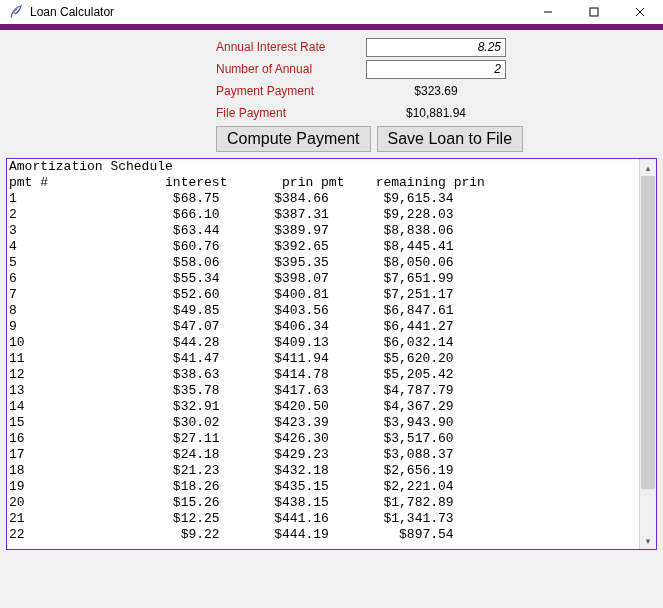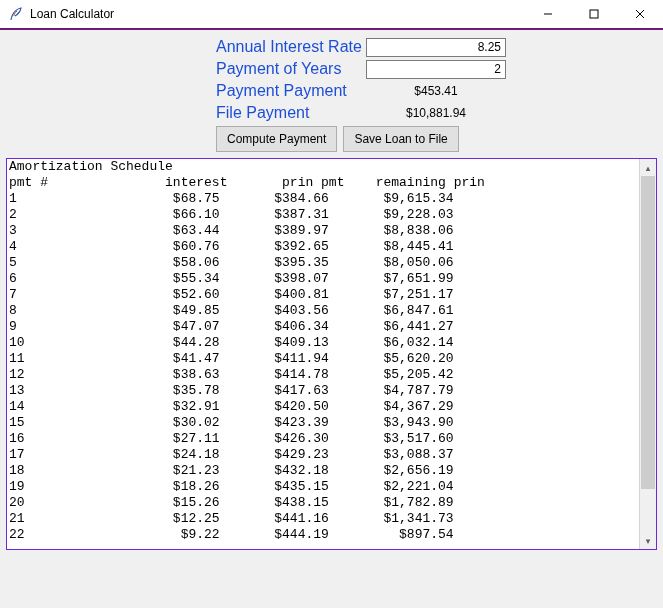--- a/index.html
+++ b/index.html
@@ -9,21 +9,21 @@
     font-size: 12px;
     background: #f0f0f0;
     width: 663px; height: 608px;
     overflow: hidden;
   }
   .titlebar {
     height: 30px;
     background: #ffffff;
     display: flex;
     align-items: center;
-    border-bottom: 2px solid #701a75;
+    border-bottom: 6px solid #701a75;
   }
   .titlebar .feather {
     width: 16px; height: 16px;
     margin: 0 6px 0 8px;
     display: inline-flex;
     align-items: center; justify-content: center;
   }
   .titlebar .title {
     flex: 0 0 auto;
     font-size: 12px;
@@ -49,49 +49,50 @@
     margin-left: 210px;
     width: 340px;
   }
   .row {
     display: flex;
     align-items: center;
     height: 22px;
   }
   .row .lbl {
     width: 150px;
-    font-size: 16px;
-    color: #1d4ed8;
+    font-size: 12px;
+    color: #b91c1c;
   }
   .row .field {
     width: 140px;
     height: 19px;
     border: 1px solid #7a7a7a;
     background: #fff;
     font-size: 12px;
     text-align: right;
     padding: 1px 4px;
     font-family: "Segoe UI", Tahoma, sans-serif;
+    font-style: italic;
   }
   .row .val {
     width: 140px;
     text-align: center;
     font-size: 12px;
   }
   .btnrow {
     display: flex;
     margin-top: 2px;
     gap: 6px;
   }
   .btn {
     height: 26px;
     padding: 0 10px;
     background: #e1e1e1;
     border: 1px solid #adadad;
-    font-size: 12px;
+    font-size: 16px;
     font-family: "Segoe UI", Tahoma, sans-serif;
     cursor: pointer;
   }
 
   .schedule-wrap {
     margin-top: 6px;
     background: #fff;
     border: 1px solid #6d28d9;
     height: 392px;
     position: relative;
@@ -165,26 +166,26 @@
 </div>
 
 <div class="client">
 
   <div class="form">
     <div class="row">
       <span class="lbl">Annual Interest Rate</span>
       <input class="field" value="8.25" style="">
     </div>
     <div class="row">
-      <span class="lbl">Payment of Years</span>
+      <span class="lbl">Number of Annual</span>
       <input class="field" value="2" style="">
     </div>
     <div class="row">
       <span class="lbl">Payment Payment</span>
-      <span class="val">$453.41</span>
+      <span class="val">$323.69</span>
     </div>
     <div class="row">
       <span class="lbl">File Payment</span>
       <span class="val">$10,881.94</span>
     </div>
     <div class="btnrow">
       <button class="btn">Compute Payment</button>
       <button class="btn">Save Loan to File</button>
     </div>
   </div>

